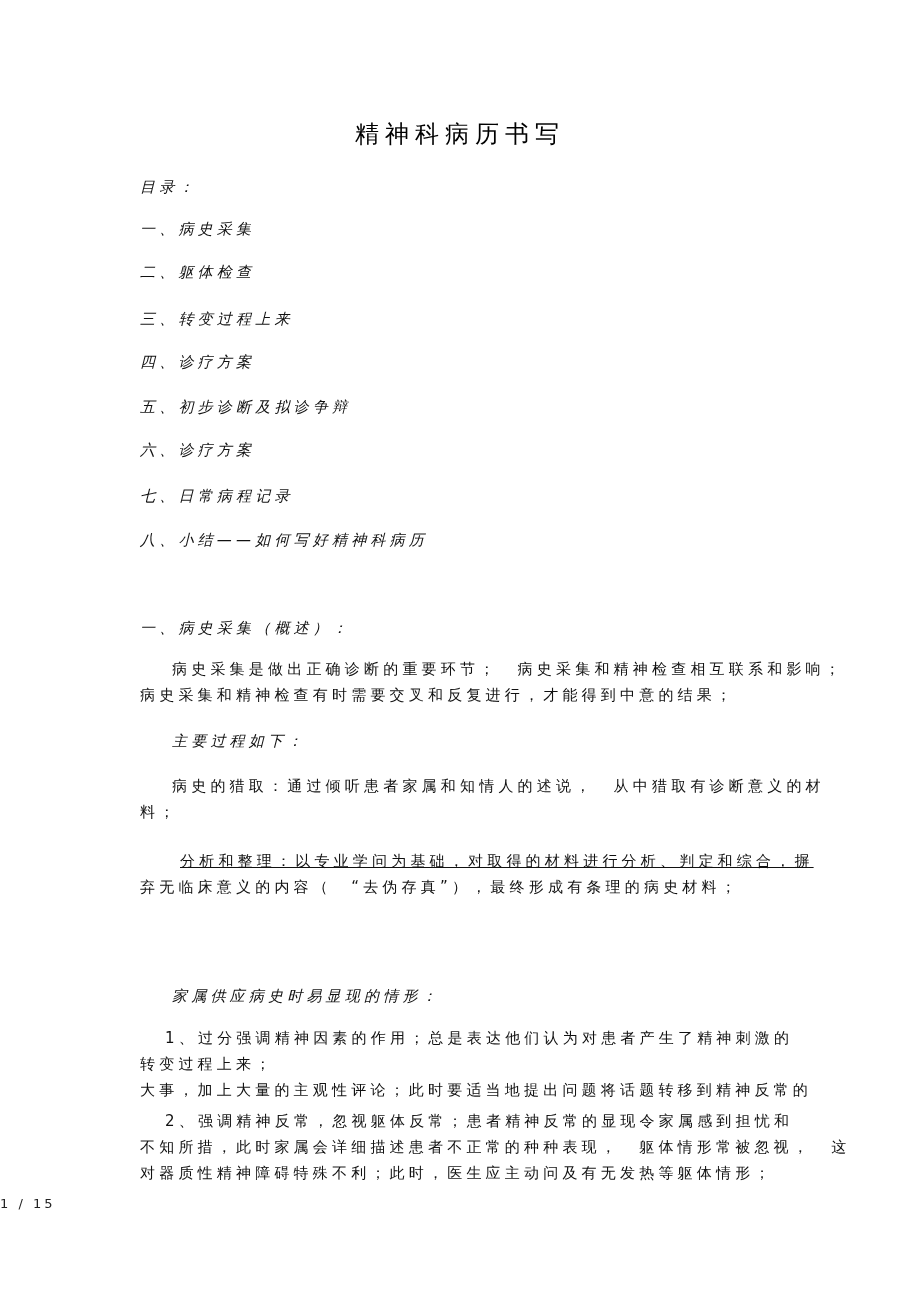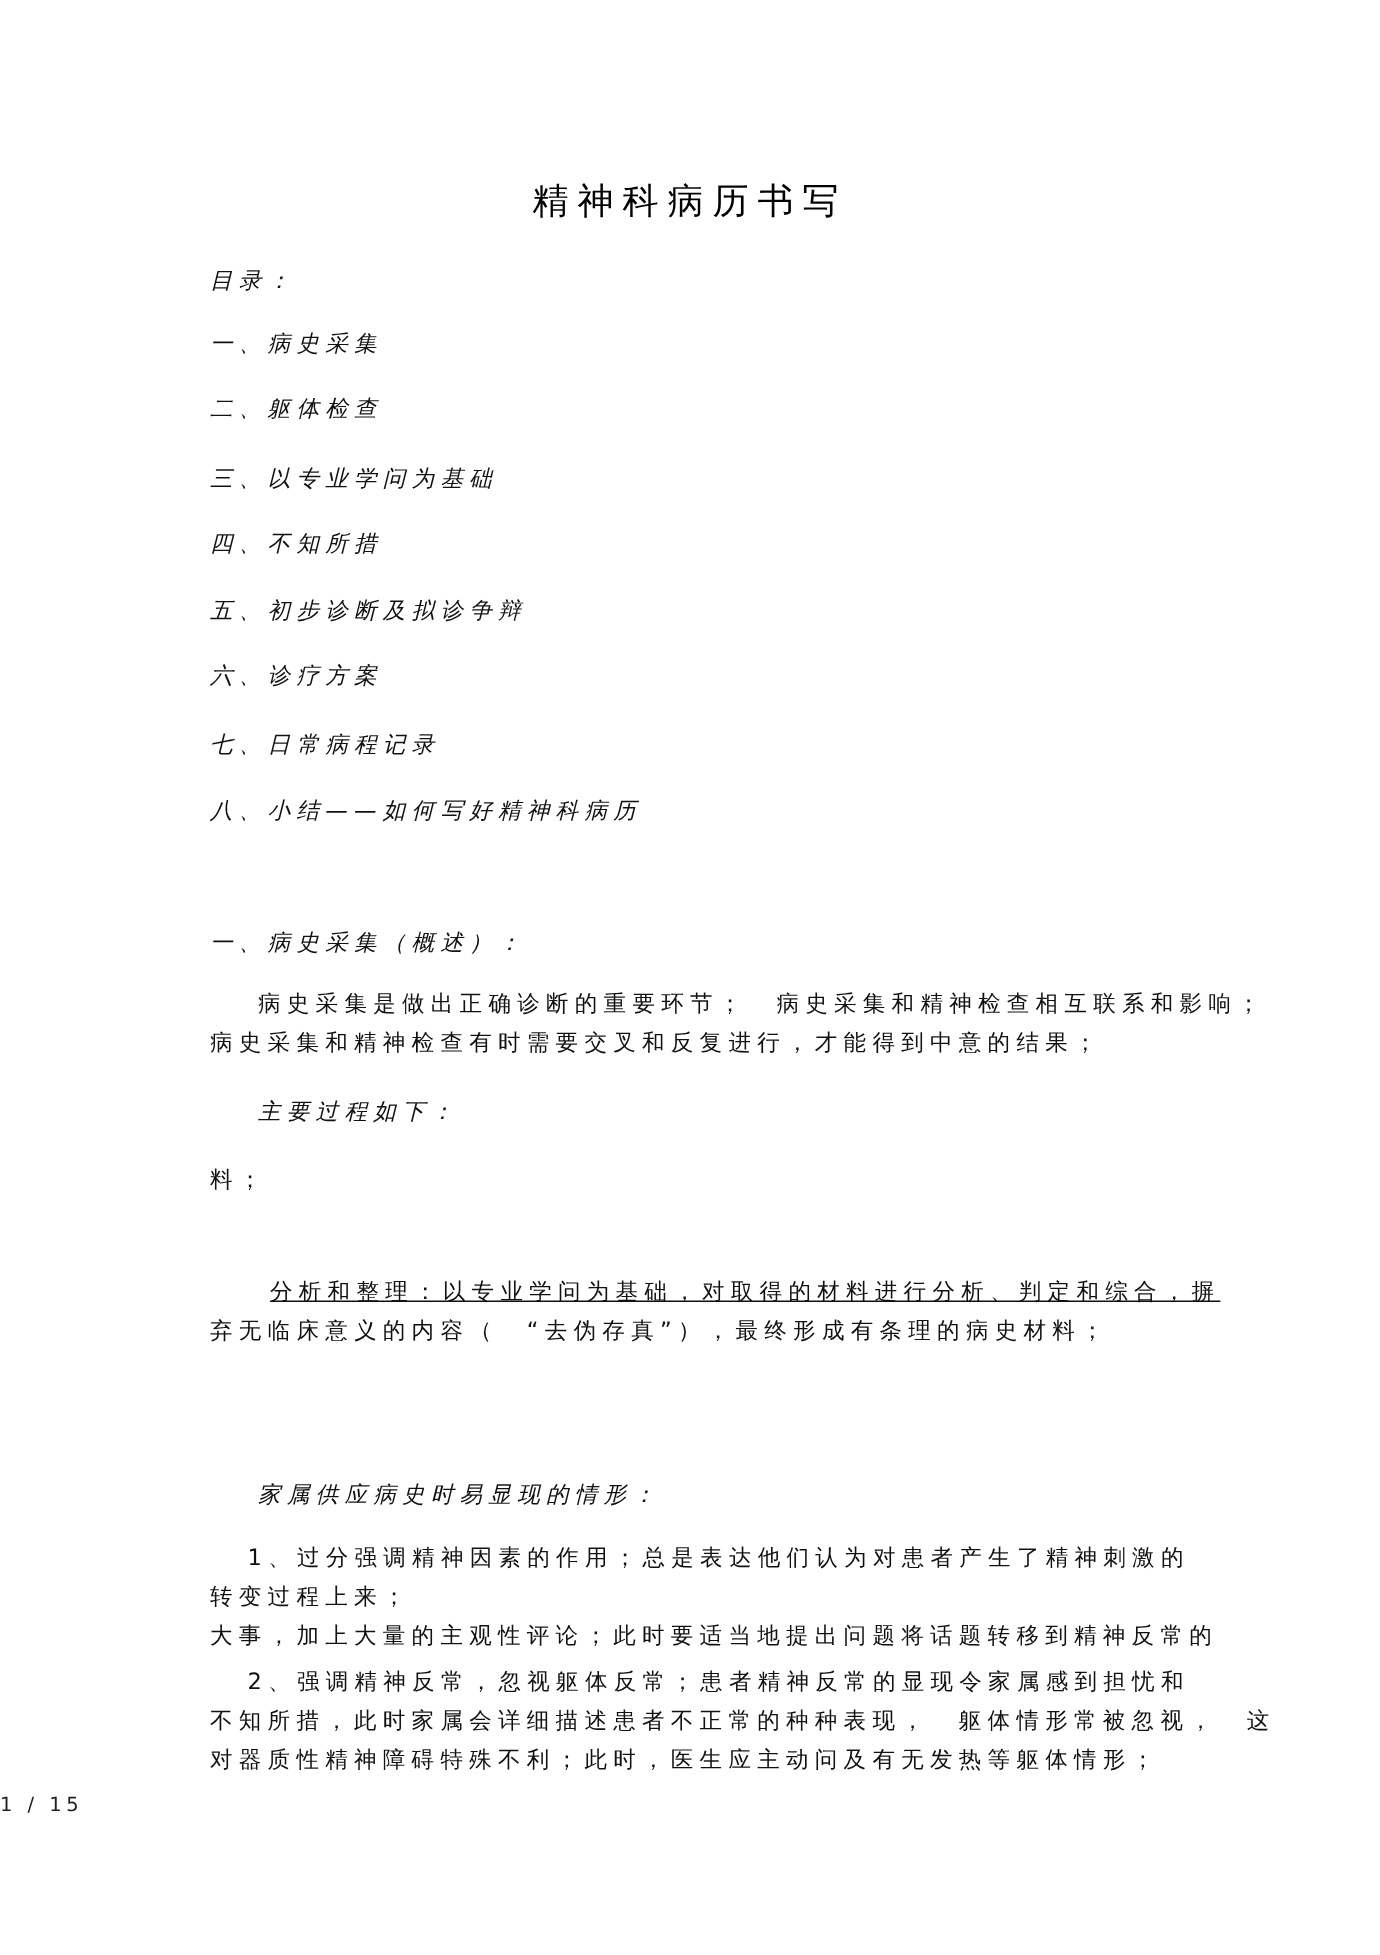--- a/index.html
+++ b/index.html
@@ -22,37 +22,38 @@
 <body>
 
 <div class="page">
 
   <div class="title">精神科病历书写</div>
 
   <div class="line" style="top:178px">目录：</div>
 
   <div class="line" style="top:220px">一、病史采集</div>
   <div class="line" style="top:263px">二、躯体检查</div>
-  <div class="line" style="top:310px">三、以专业学问为基础</div>
-  <div class="line" style="top:353px">四、不知所措</div>
+  <div class="line" style="top:310px">三、转变过程上来</div>
+  <div class="line" style="top:353px">四、诊疗方案</div>
   <div class="line" style="top:398px">五、初步诊断及拟诊争辩</div>
   <div class="line" style="top:441px">六、诊疗方案</div>
   <div class="line" style="top:487px">七、日常病程记录</div>
   <div class="line" style="top:531px">八、小结——如何写好精神科病历</div>
 
   <div class="line" style="top:619px">一、病史采集（概述）：</div>
 
   <div class="para" style="top:656px">
     <span class="l ind">病史采集是做出正确诊断的重要环节；　病史采集和精神检查相互联系和影响；</span>
     <span class="l">病史采集和精神检查有时需要交叉和反复进行，才能得到中意的结果；</span>
   </div>
 
   <div class="line ind" style="top:732px; padding-left:32px">主要过程如下：</div>
 
   <div class="para" style="top:773px">
+    <span class="l ind">病史的猎取：通过倾听患者家属和知情人的述说，　从中猎取有诊断意义的材</span>
     <span class="l">料；</span>
   </div>
 
   <div class="para" style="top:848px">
     <span class="l ind2">分析和整理：以专业学问为基础，对取得的材料进行分析、判定和综合，摒</span>
     <span class="l">弃无临床意义的内容（　“去伪存真”），最终形成有条理的病史材料；</span>
   </div>
 
 
   <div class="line" style="top:987px; padding-left:32px">家属供应病史时易显现的情形：</div>

